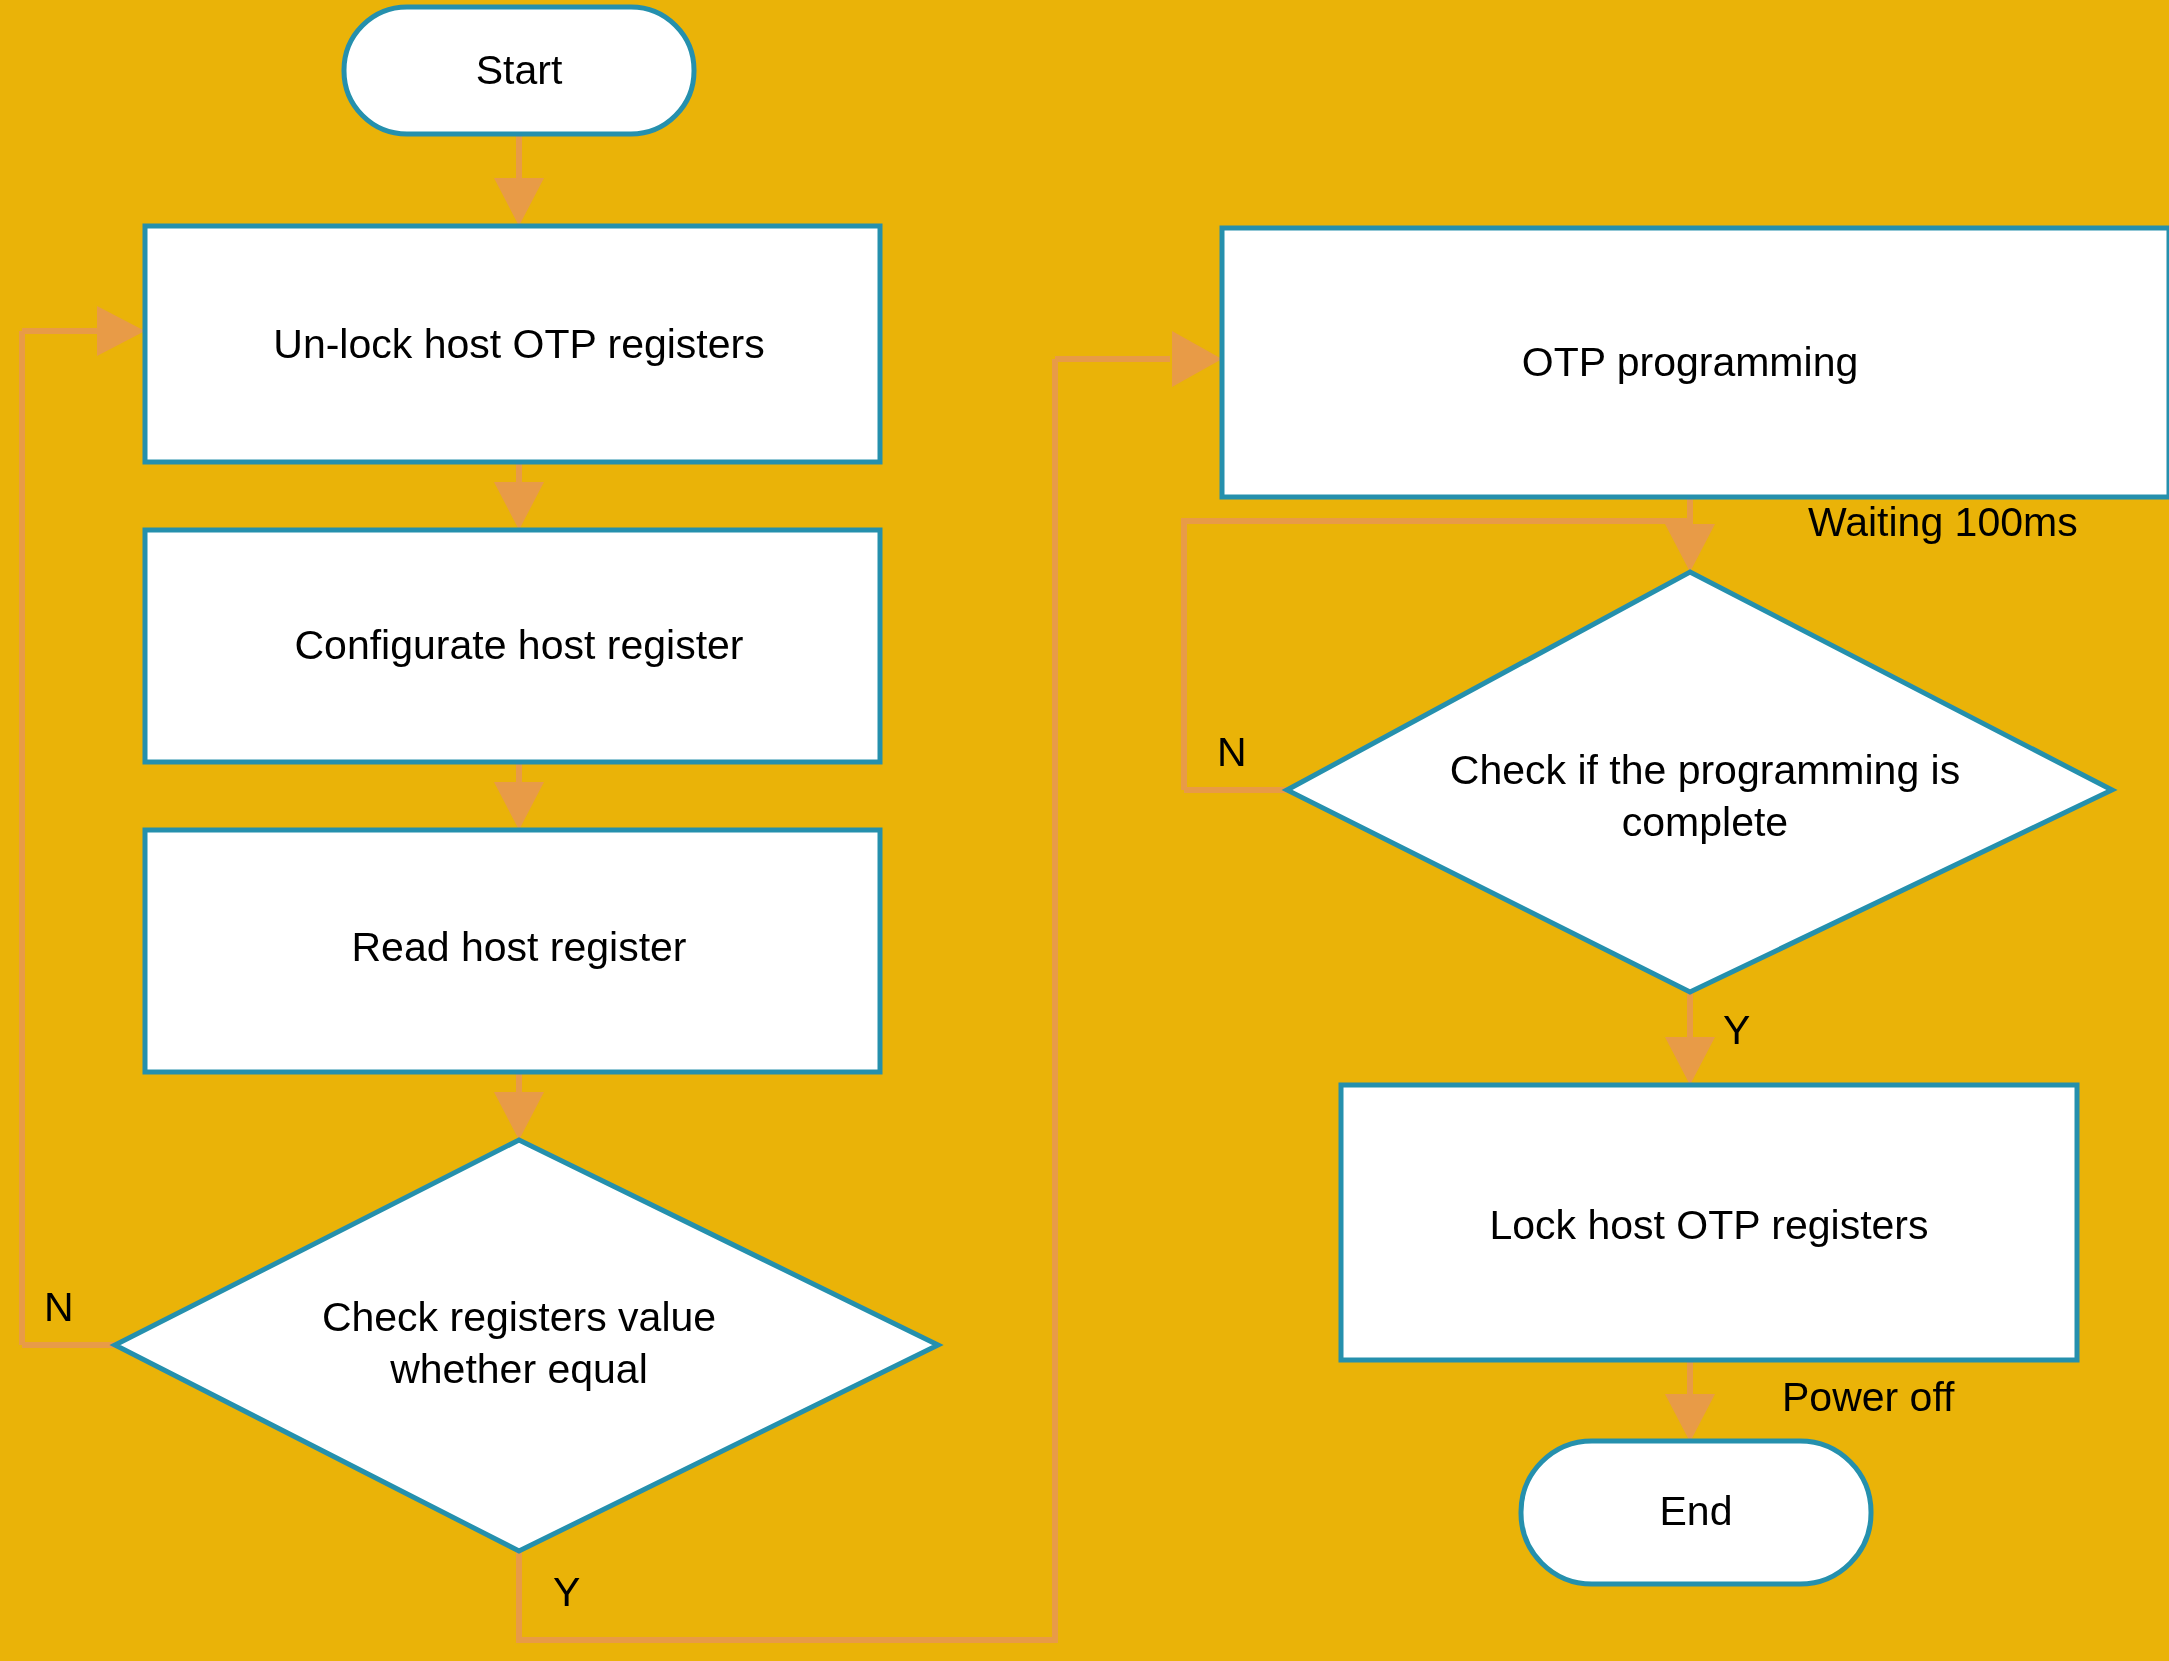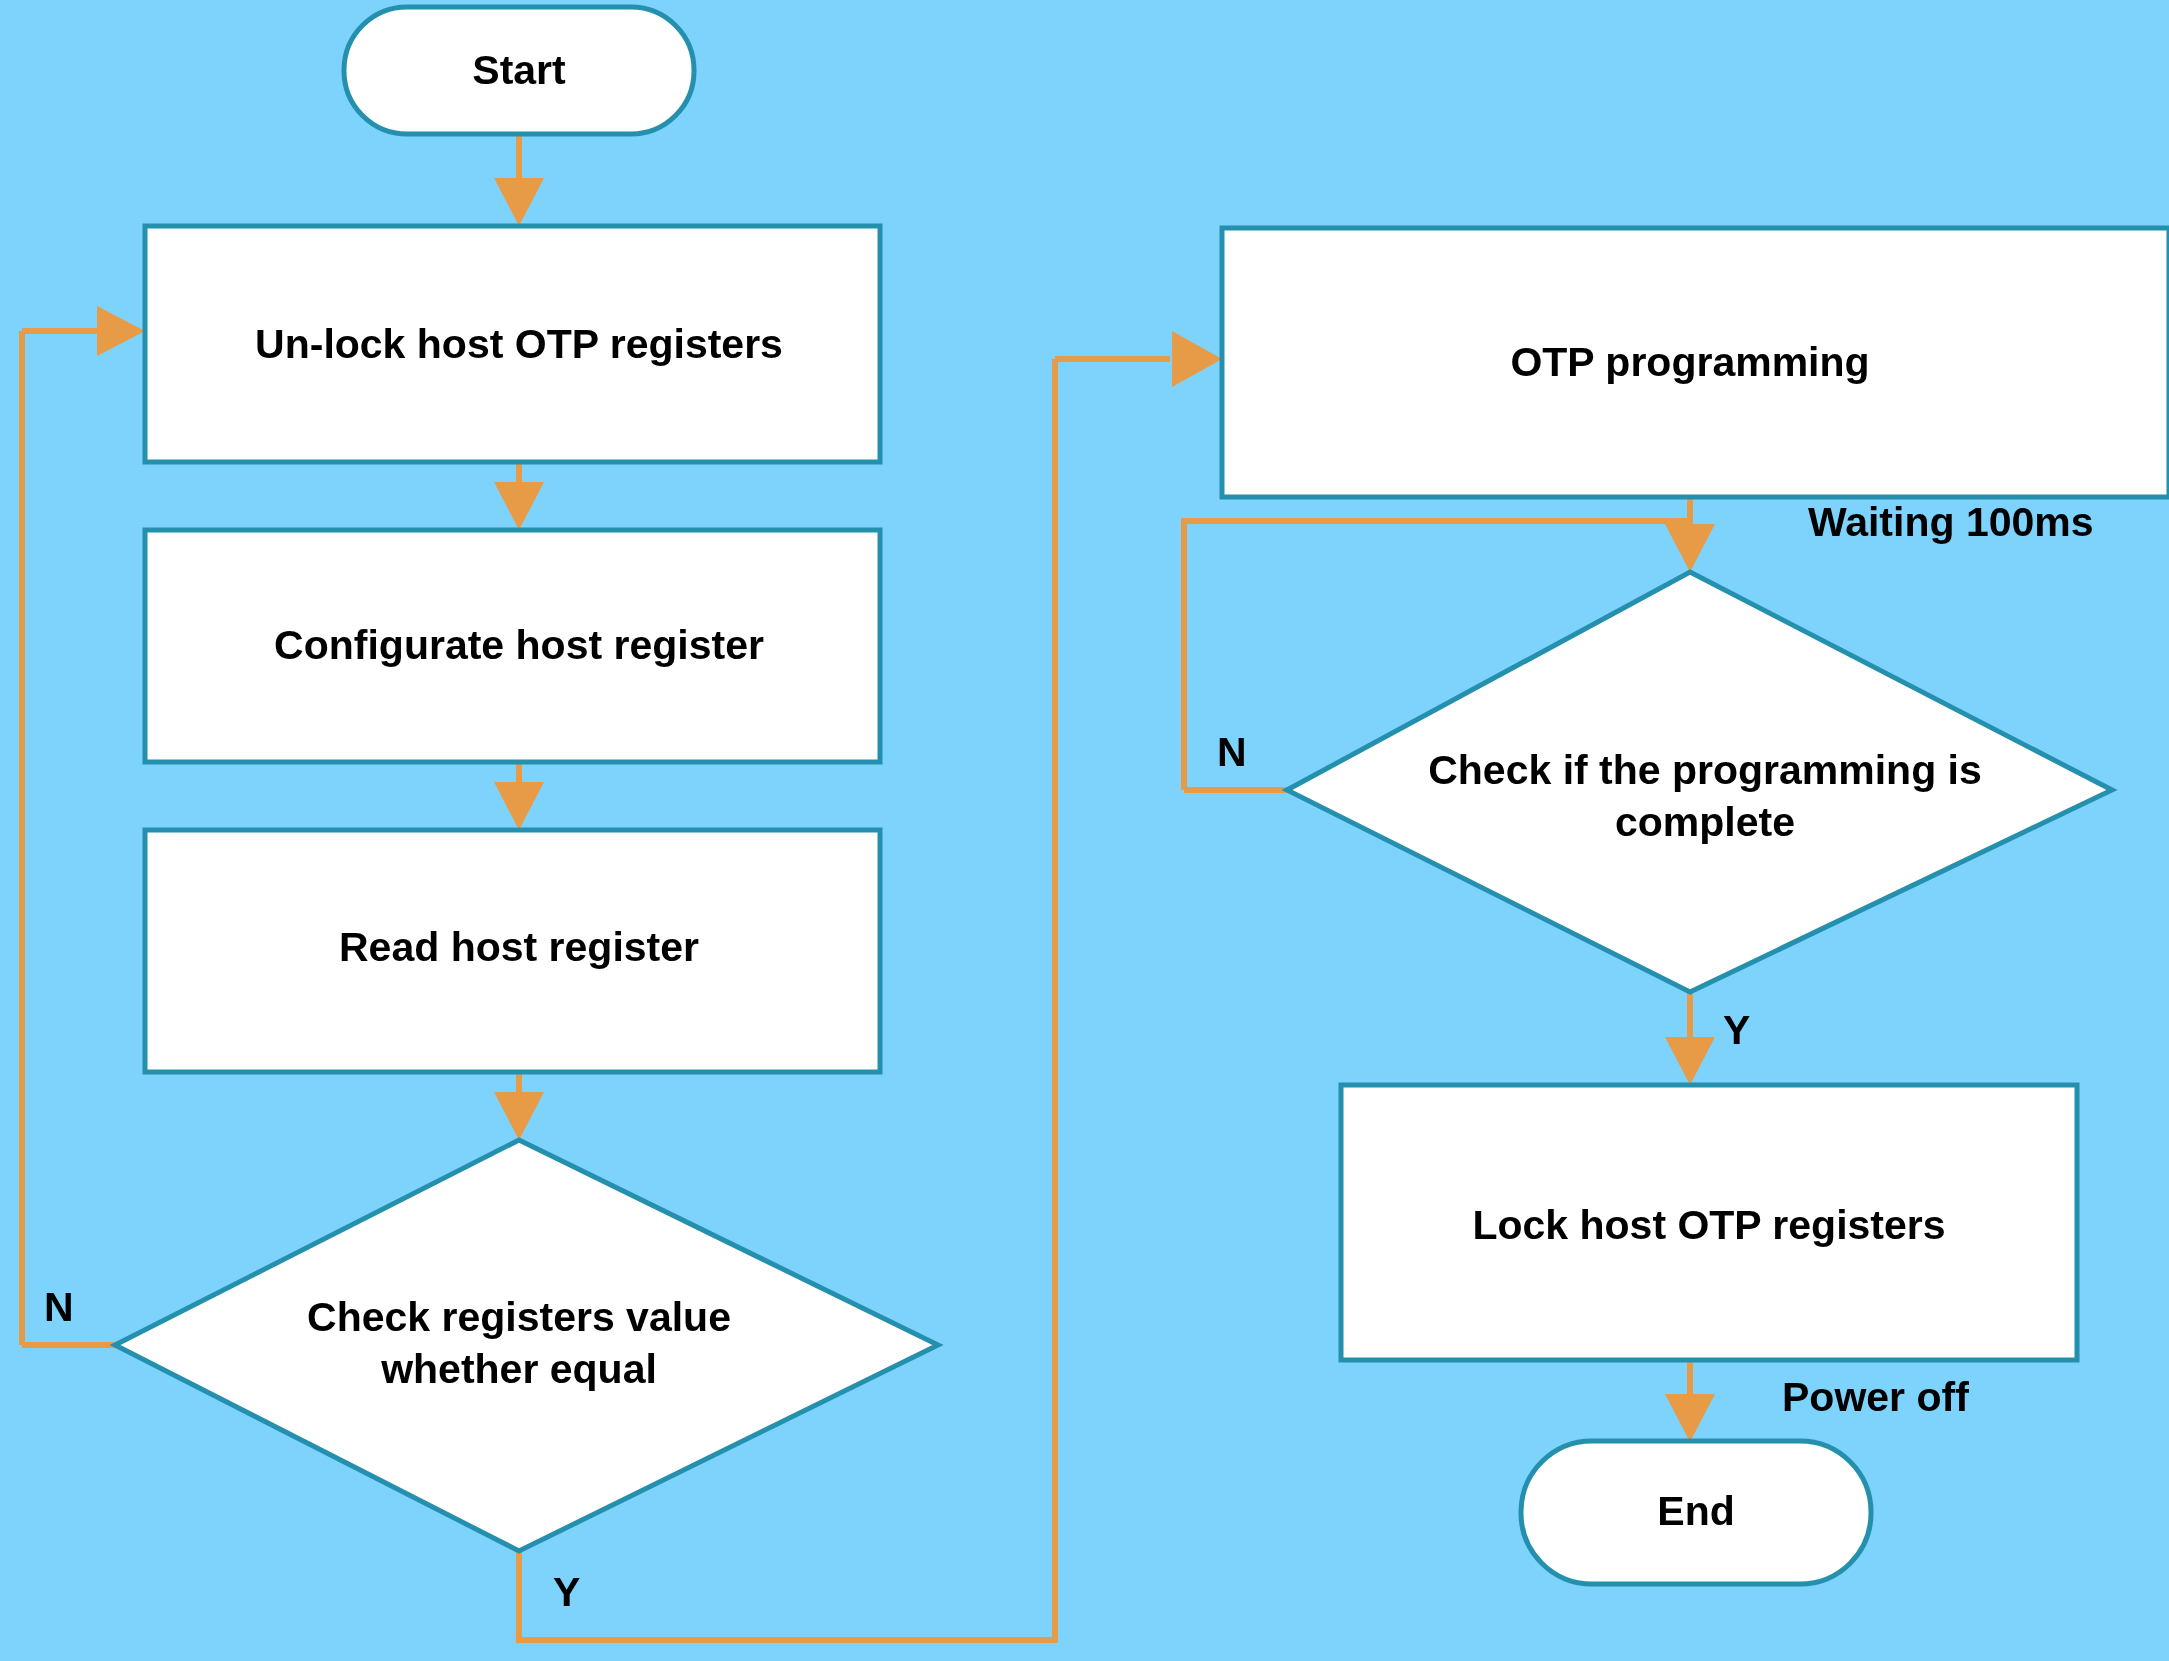--- a/index.html
+++ b/index.html
@@ -7,23 +7,22 @@
     padding: 0;
     background: #ffffff;
   }
   body {
     font-family: "Liberation Sans", sans-serif;
   }
   #canvas {
     position: relative;
     width: 2169px;
     height: 1661px;
-    background: #7dd3fc;
+    background: #eab308;
     overflow: hidden;
-    font-weight: bold;
   }
   svg#flow {
     position: absolute;
     left: 0;
     top: 0;
     width: 2169px;
     height: 1661px;
     display: block;
   }
   .node-shape {

